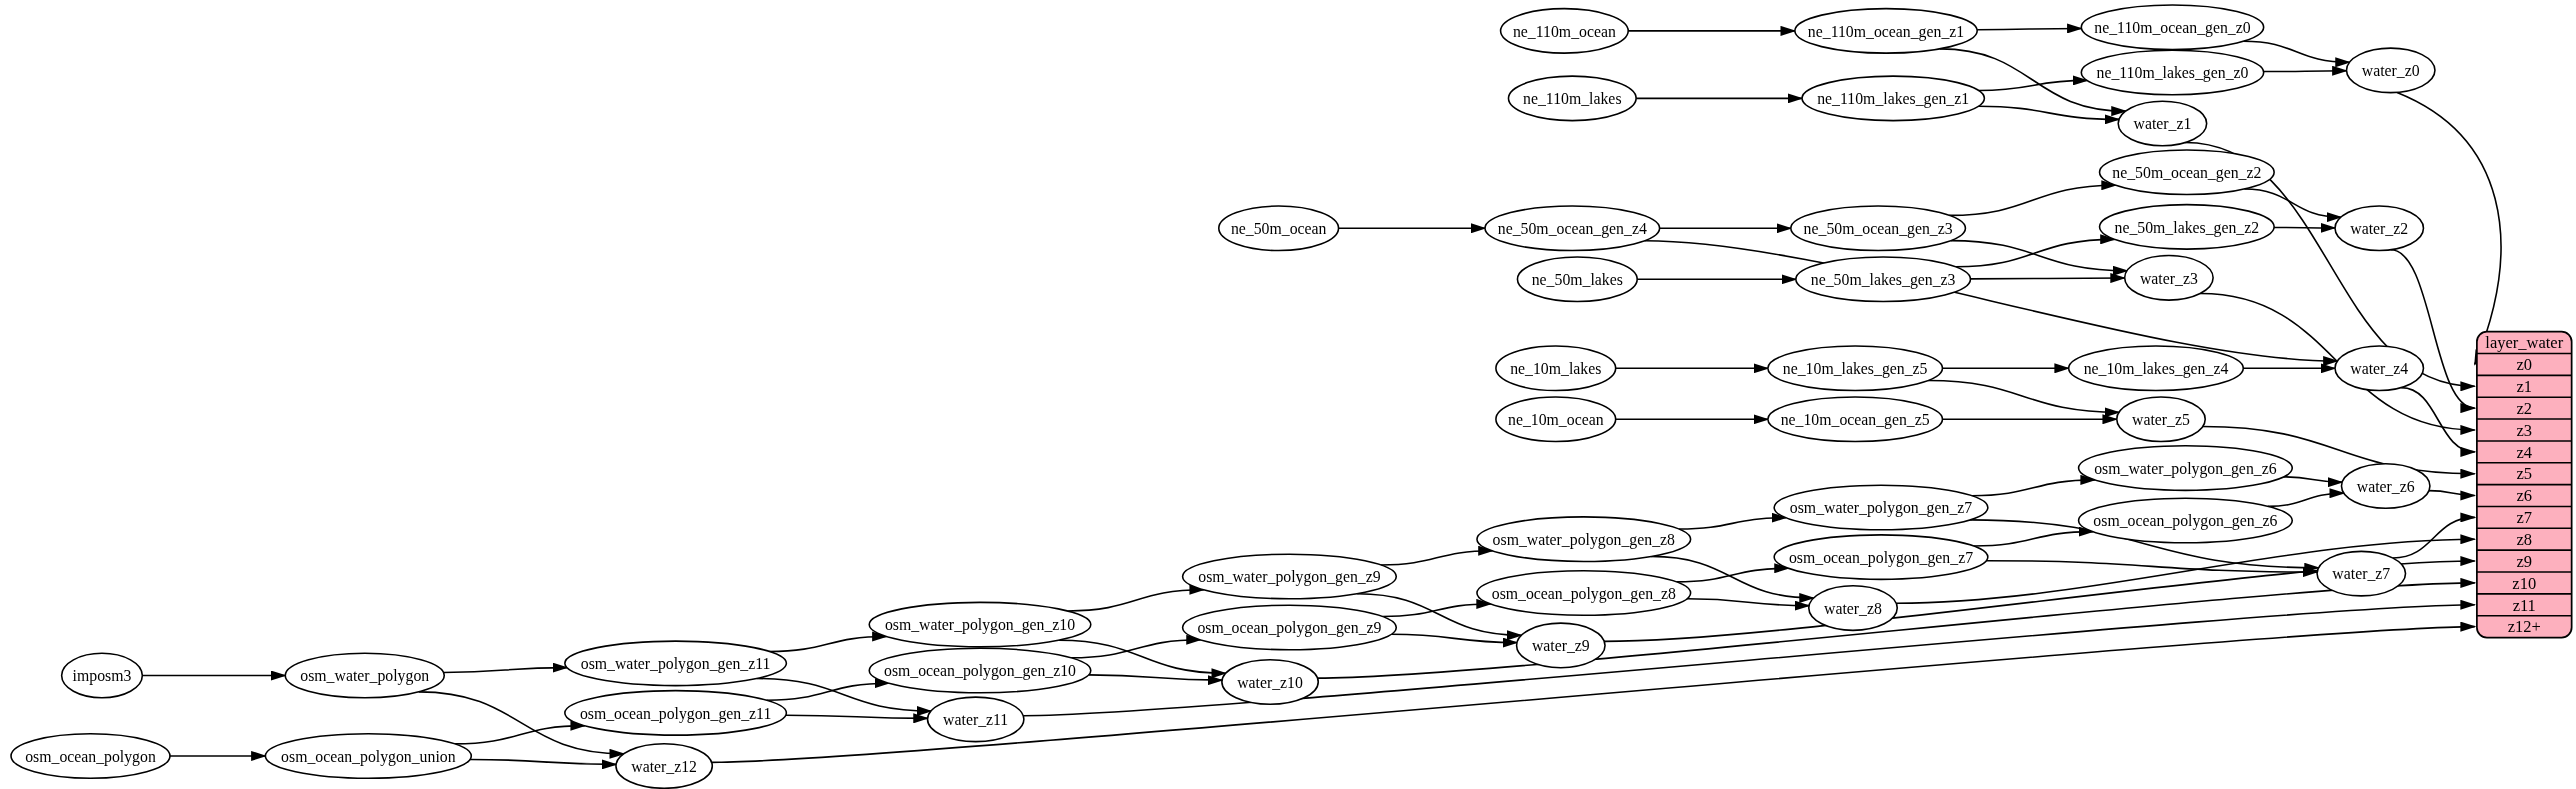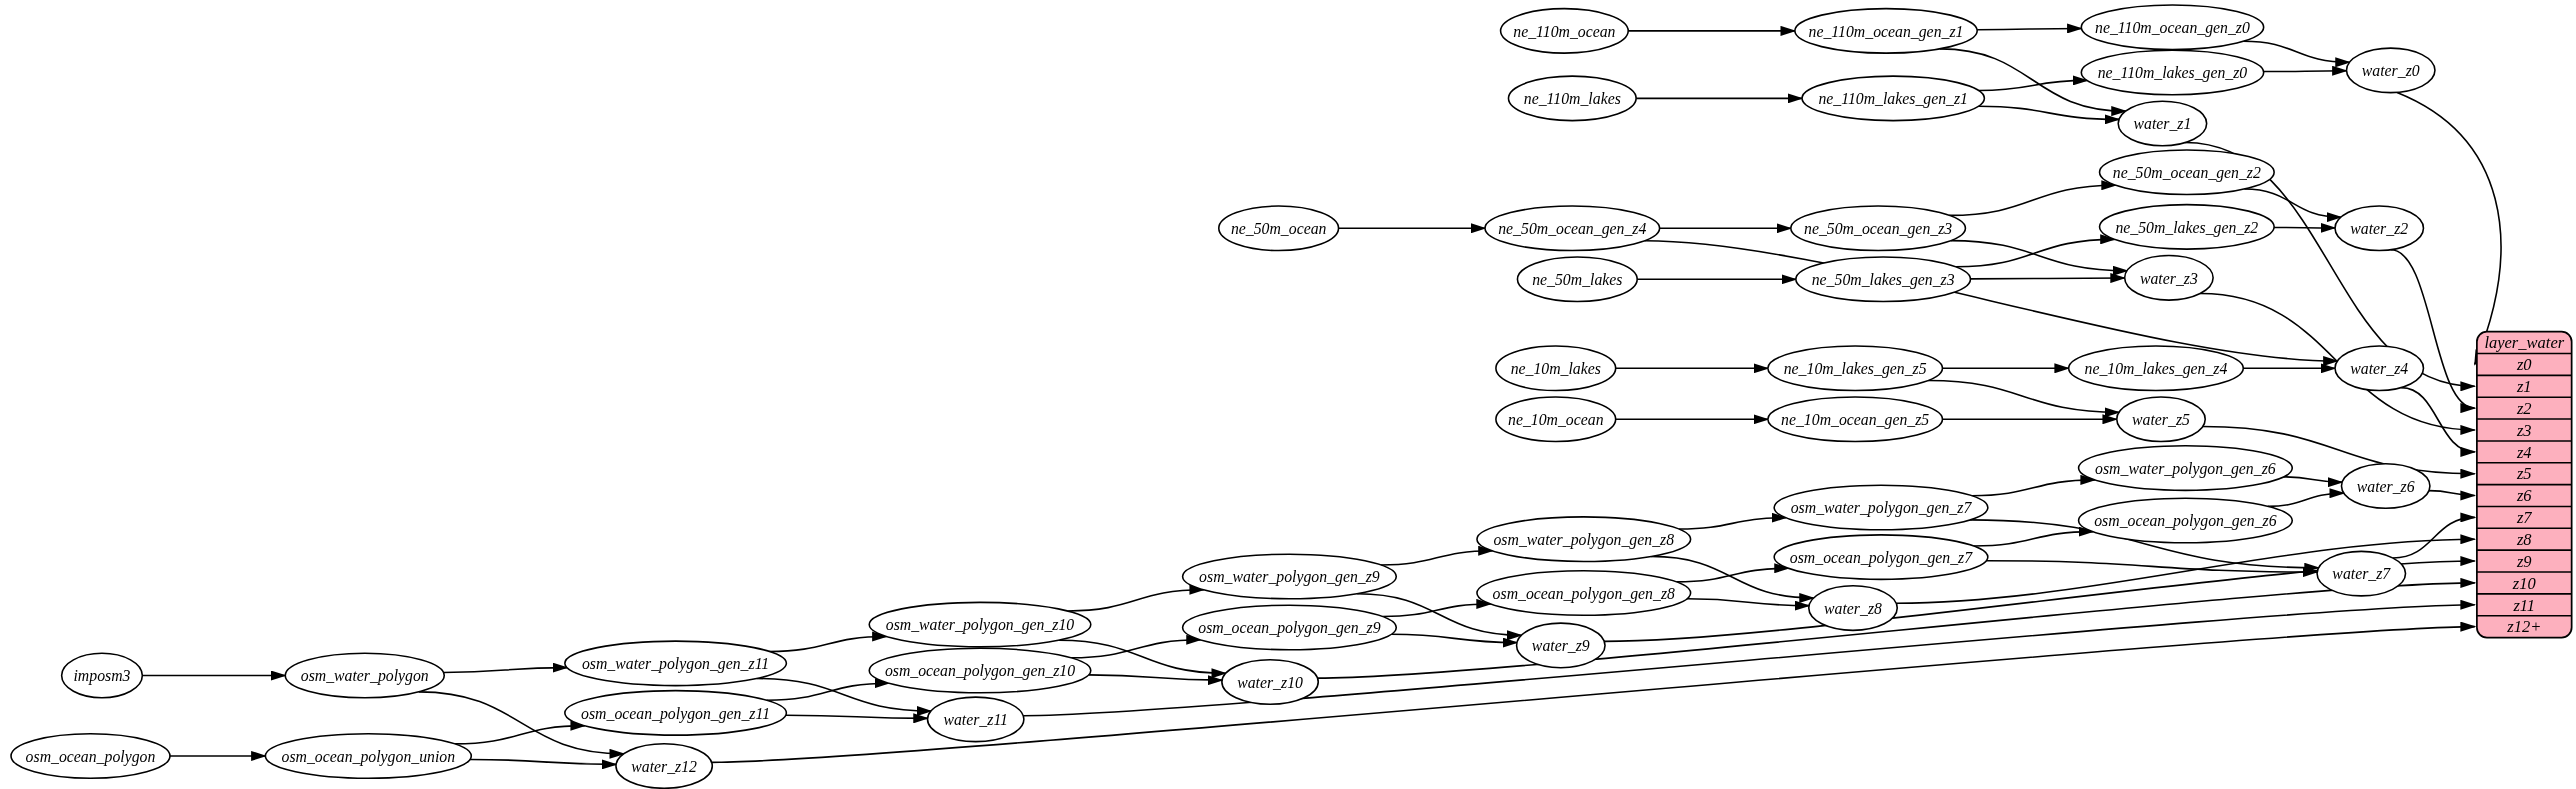--- a/index.html
+++ b/index.html
@@ -6,21 +6,20 @@
     margin: 0;
     padding: 0;
     width: 2576px;
     height: 789px;
     background: #ffffff;
     overflow: hidden;
   }
   #diagram-canvas {
     width: 2576px;
     height: 666px;
-    font-style: italic;
   }
   svg {
     display: block;
     font-family: "Liberation Serif", "DejaVu Serif", serif;
   }
   svg text {
     user-select: none;
   }
 </style>
 </head>

